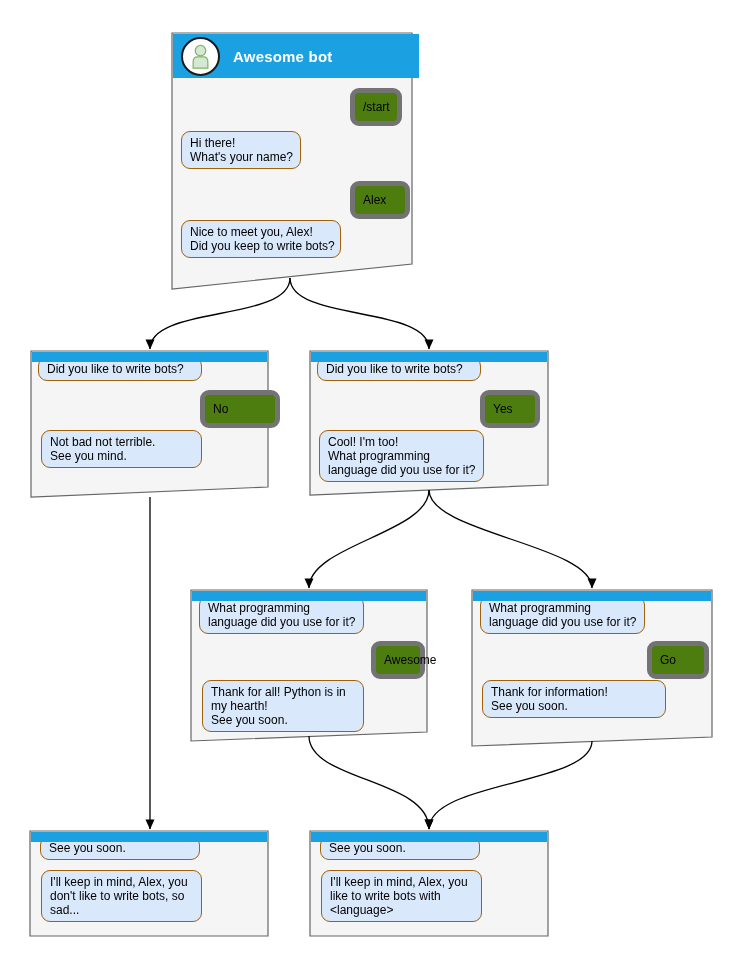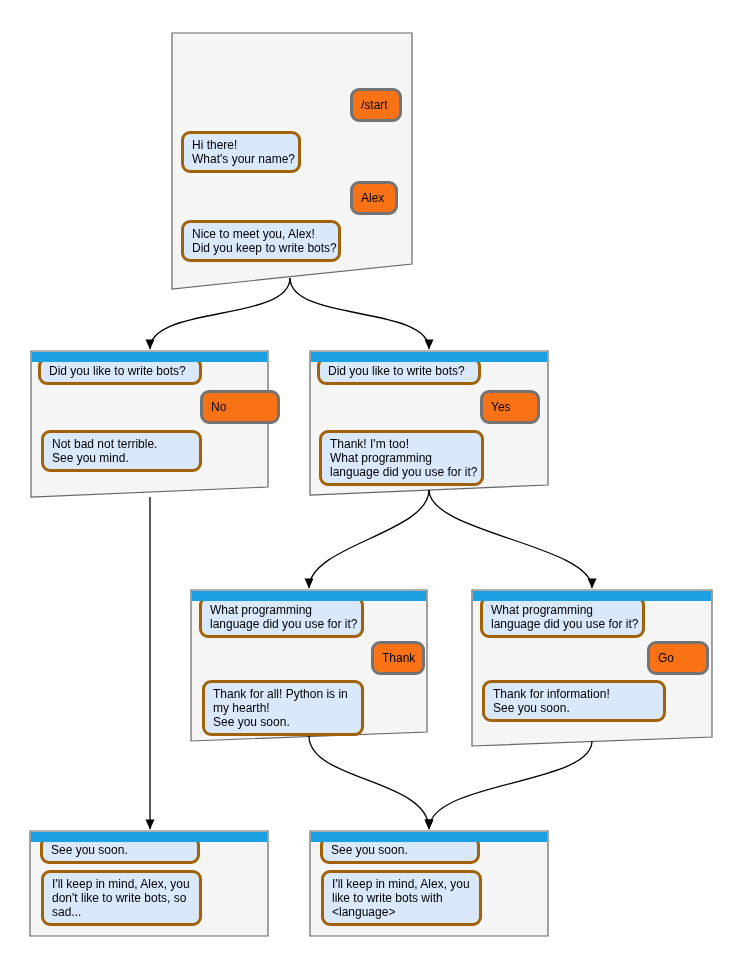--- a/index.html
+++ b/index.html
@@ -20,22 +20,22 @@
   }
   .title {
     color:#ffffff; font-weight:bold; font-size:15px; margin-left:13px;
     letter-spacing:0.2px;
   }
   .bubble {
     position:absolute; z-index:2; box-sizing:border-box;
     font-size:12px; line-height:14px; color:#000000;
     white-space:pre; border-radius:9px;
   }
-  .bubble.in  { background:#dae8fc; border:3px solid #a16207; padding:4px 8px; }
-  .bubble.out { background:#f97316; border:3px solid #737373; padding:7px 8px; }
+  .bubble.in  { background:#dae8fc; border:1px solid #a16207; padding:4px 8px; }
+  .bubble.out { background:#4d7c0f; border:5px solid #737373; padding:7px 8px; }
 </style>
 </head>
 <body>
 
 <div class="canvas">
 
   <svg class="layer" width="743" height="971" viewBox="0 0 743 971">
     <defs>
       <marker id="arr" markerWidth="13" markerHeight="13" refX="10.5" refY="6" orient="auto" markerUnits="userSpaceOnUse">
         <path d="M1,1.5 L11,6 L1,10.5 Z" fill="#000000"></path>
@@ -53,50 +53,59 @@
     <path d="M290,278 C290,322 150,305 150,349" fill="none" stroke="#000" stroke-width="1.3" marker-end="url(#arr)"></path>
     <path d="M290,278 C290,322 429,305 429,349" fill="none" stroke="#000" stroke-width="1.3" marker-end="url(#arr)"></path>
     <path d="M150,497 L150,829" fill="none" stroke="#000" stroke-width="1.3" marker-end="url(#arr)"></path>
     <path d="M429,490 C429,533 309,545 309,588" fill="none" stroke="#000" stroke-width="1.3" marker-end="url(#arr)"></path>
     <path d="M429,490 C429,533 592,545 592,588" fill="none" stroke="#000" stroke-width="1.3" marker-end="url(#arr)"></path>
     <path d="M309,736 C309,781 429,779 429,829" fill="none" stroke="#000" stroke-width="1.3" marker-end="url(#arr)"></path>
     <path d="M592,741 C592,785 429,781 429,829" fill="none" stroke="#000" stroke-width="1.3" marker-end="url(#arr)"></path>
   </svg>
 
   <div class="window" style="left:172px;top:33px;width:240px;height:256px">
+    <div class="winhead titlebar" style="width:238px;height:44px">
+      <div class="avatar">
+        <svg width="31" height="31" viewBox="0 0 40 40">
+          <circle cx="20" cy="12.5" r="6.8" fill="#d5e8d4" stroke="#82b366" stroke-width="1.6"></circle>
+          <path d="M10.5,35 L10.5,27 Q10.5,20.5 16,20.5 L24,20.5 Q29.5,20.5 29.5,27 L29.5,35 Z" fill="#d5e8d4" stroke="#82b366" stroke-width="1.6"></path>
+        </svg>
+      </div>
+      <span class="title">Awesome bot</span>
+    </div>
     <div class="bubble out" style="left:178px;top:55px;width:52px">/start</div>
     <div class="bubble in" style="left:9px;top:98px;width:120px">Hi there!
 What's your name?</div>
-    <div class="bubble out" style="left:178px;top:148px;width:48px">Alex</div>
+    <div class="bubble out" style="left:178px;top:148px;width:60px">Alex</div>
     <div class="bubble in" style="left:9px;top:187px;width:160px">Nice to meet you, Alex!
 Did you keep to write bots?</div>
   </div>
 
   <div class="window" style="left:31px;top:351px;width:237px;height:146px">
     <div class="winhead" style="width:235px;height:10px"></div>
     <div class="bubble in" style="left:7px;top:6px;width:164px">Did you like to write bots?</div>
     <div class="bubble out" style="left:169px;top:39px;width:80px">No</div>
     <div class="bubble in" style="left:10px;top:79px;width:161px">Not bad not terrible.
 See you mind.</div>
   </div>
 
   <div class="window" style="left:310px;top:351px;width:238px;height:144px">
     <div class="winhead" style="width:236px;height:10px"></div>
     <div class="bubble in" style="left:7px;top:6px;width:164px">Did you like to write bots?</div>
     <div class="bubble out" style="left:170px;top:39px;width:60px">Yes</div>
-    <div class="bubble in" style="left:9px;top:79px;width:165px">Thank! I'm too!
+    <div class="bubble in" style="left:9px;top:79px;width:165px">Cool! I'm too!
 What programming
 language did you use for it?</div>
   </div>
 
   <div class="window" style="left:191px;top:590px;width:236px;height:151px">
     <div class="winhead" style="width:234px;height:10px"></div>
     <div class="bubble in" style="left:8px;top:6px;width:165px">What programming
 language did you use for it?</div>
-    <div class="bubble out" style="left:180px;top:51px;width:54px">Thank</div>
+    <div class="bubble out" style="left:180px;top:51px;width:54px">Awesome</div>
     <div class="bubble in" style="left:11px;top:90px;width:162px">Thank for all! Python is in
 my hearth!
 See you soon.</div>
   </div>
 
   <div class="window" style="left:472px;top:590px;width:240px;height:156px">
     <div class="winhead" style="width:238px;height:10px"></div>
     <div class="bubble in" style="left:8px;top:6px;width:165px">What programming
 language did you use for it?</div>
     <div class="bubble out" style="left:175px;top:51px;width:62px">Go</div>

